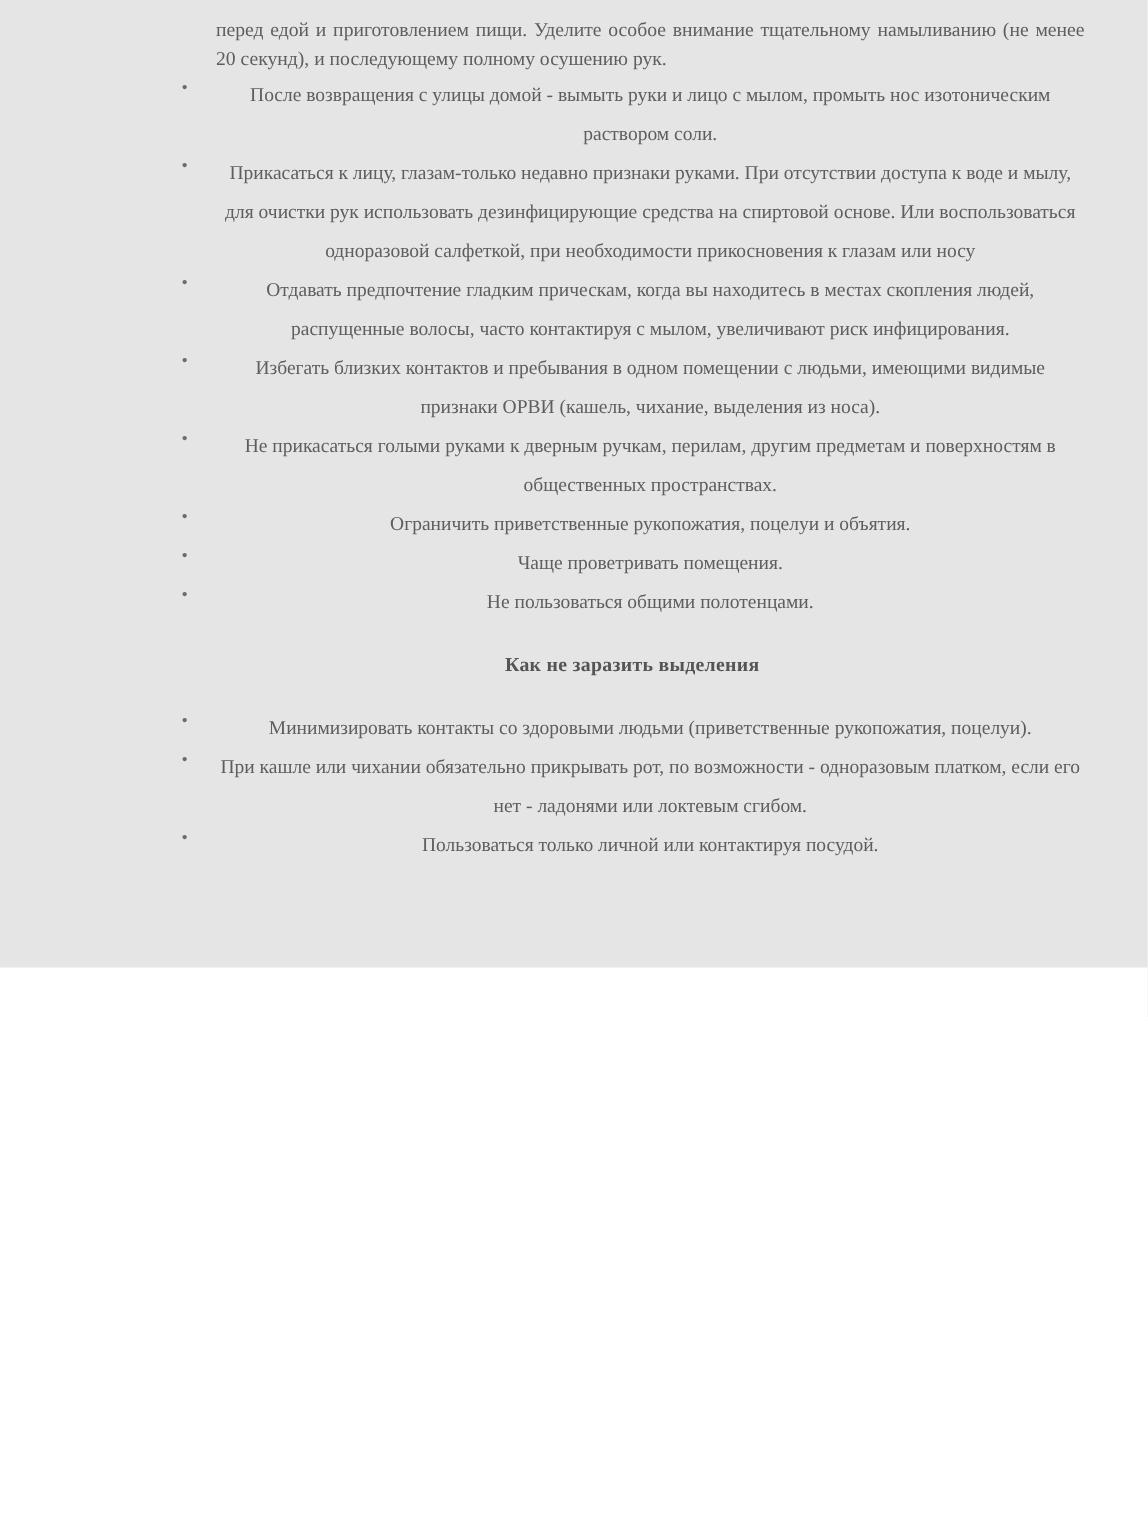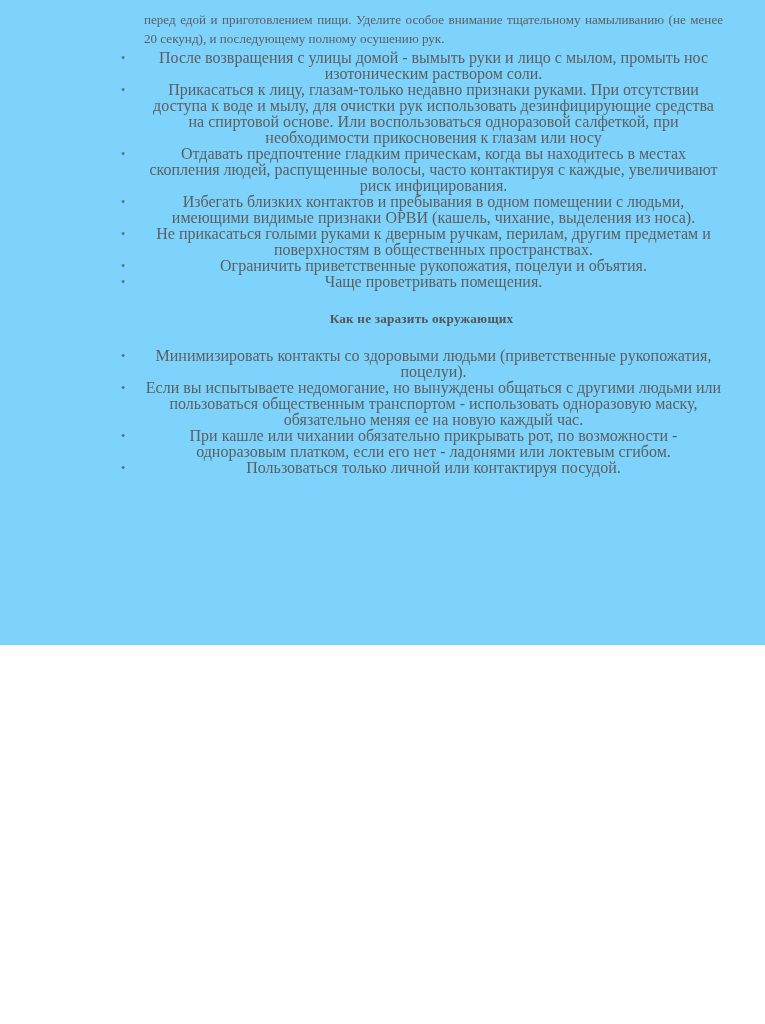--- a/index.html
+++ b/index.html
@@ -14,21 +14,21 @@
     overflow: hidden;
     font-family: "Liberation Serif", "DejaVu Serif", serif;
     color: #5e5e5e;
     -webkit-font-smoothing: antialiased;
   }
 
   .page {
     position: relative;
     width: 765px;
     height: 889px;
-    background: #7dd3fc;
+    background: #e5e5e5;
     box-sizing: border-box;
   }
 
   .content {
     position: absolute;
     left: 120px;
     top: 10px;
     width: 603px;
   }
 
@@ -49,22 +49,22 @@
   
   ul.bullets {
     list-style: none;
     margin: 0;
     padding: 0;
   }
   ul.bullets > li {
     position: relative;
     padding-left: 24px;
     width: 579px;
-    font-size: 16px;
-    line-height: 16px;
+    font-size: 13px;
+    line-height: 26px;
     text-align: justify;
     text-justify: inter-word;
     color: #5e5e5e;
     margin: 0;
   }
   ul.bullets > li::before {
     content: "\2022";
     position: absolute;
     left: 1px;
     top: -0.5px;
@@ -118,48 +118,48 @@
     </p>
 
     <ul class="bullets">
       <li>
         <span class="txt">После возвращения с улицы домой - вымыть руки и лицо с мылом, промыть нос изотоническим раствором соли.</span>
       </li>
       <li>
         <span class="txt">Прикасаться к лицу, глазам-только недавно признаки руками. При отсутствии доступа к воде и мылу, для очистки рук использовать дезинфицирующие средства на спиртовой основе. Или воспользоваться одноразовой салфеткой, при необходимости прикосновения к глазам или носу</span>
       </li>
       <li>
-        <span class="txt">Отдавать предпочтение гладким прическам, когда вы находитесь в местах скопления людей, распущенные волосы, часто контактируя с каждые, увеличивают риск инфицирования.</span>
+        <span class="txt">Отдавать предпочтение гладким прическам, когда вы находитесь в местах скопления людей, распущенные волосы, часто контактируя с мылом, увеличивают риск инфицирования.</span>
       </li>
       <li>
         <span class="txt">Избегать близких контактов и пребывания в одном помещении с людьми, имеющими видимые признаки ОРВИ (кашель, чихание, выделения из носа).</span>
       </li>
       <li>
         <span class="txt">Не прикасаться голыми руками к дверным ручкам, перилам, другим предметам и поверхностям в общественных пространствах.</span>
       </li>
       <li class="single">
         <span class="txt">Ограничить приветственные рукопожатия, поцелуи и объятия.</span>
       </li>
       <li class="single">
         <span class="txt">Чаще проветривать помещения.</span>
       </li>
+      <li class="single">
+        <span class="txt">Не пользоваться общими полотенцами.</span>
+      </li>
     </ul>
 
     <div class="gap-before-heading"></div>
 
-    <h2 class="section-heading">Как не заразить окружающих</h2>
+    <h2 class="section-heading">Как не заразить выделения</h2>
 
     <div class="gap-after-heading"></div>
 
     <ul class="bullets">
       <li>
         <span class="txt">Минимизировать контакты со здоровыми людьми (приветственные рукопожатия, поцелуи).</span>
-      </li>
-      <li>
-        <span class="txt">Если вы испытываете недомогание, но вынуждены общаться с другими людьми или пользоваться общественным транспортом - использовать одноразовую маску, обязательно меняя ее на новую каждый час.</span>
       </li>
       <li>
         <span class="txt">При кашле или чихании обязательно прикрывать рот, по возможности - одноразовым платком, если его нет - ладонями или локтевым сгибом.</span>
       </li>
       <li class="single">
         <span class="txt">Пользоваться только личной или контактируя посудой.</span>
       </li>
     </ul>
 
   </div>

